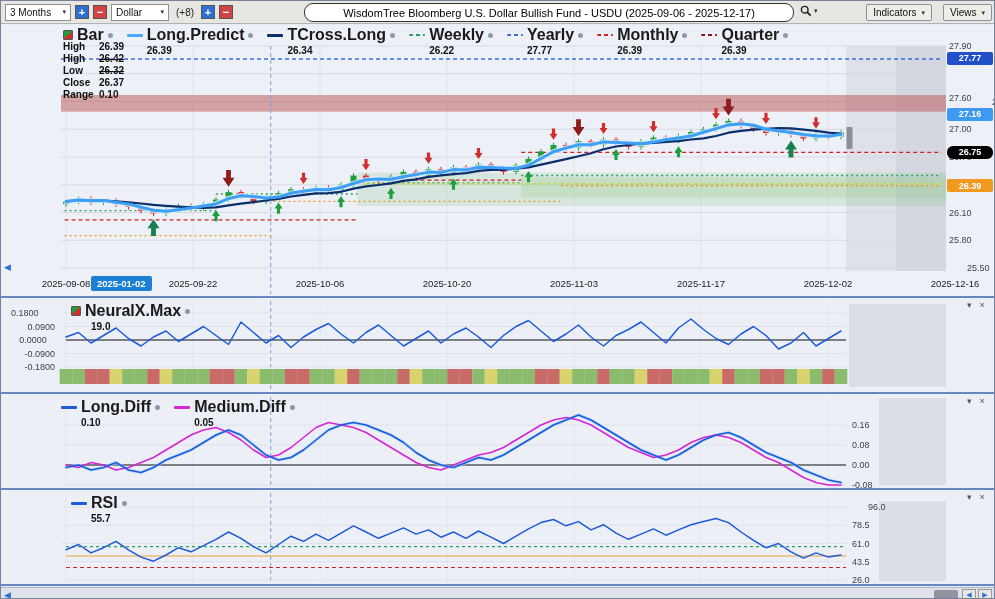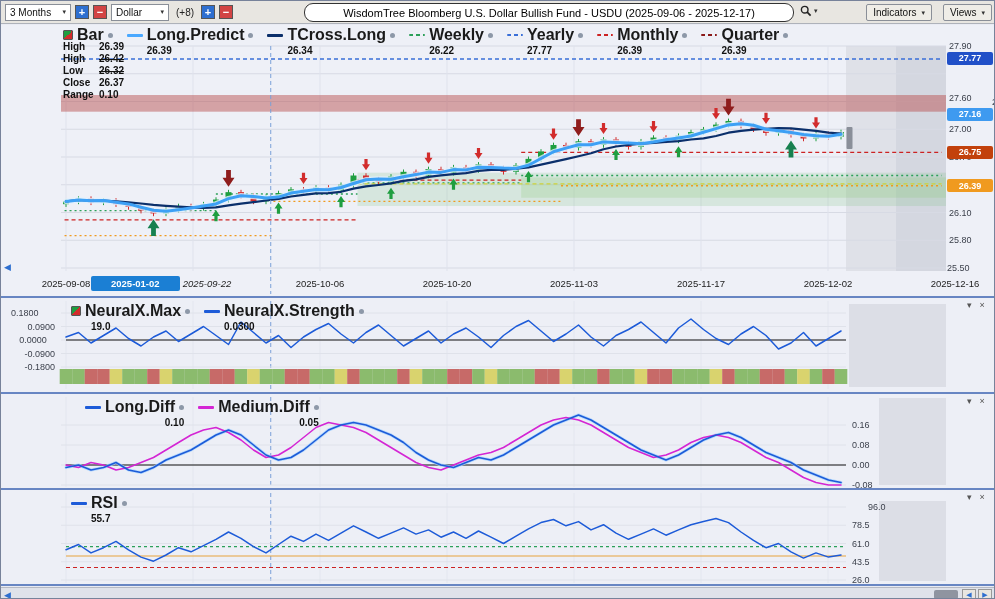--- a/index.html
+++ b/index.html
@@ -27,21 +27,21 @@
   .swatch.dash{height:2px}
   .swatch.bars{width:10px;height:10px;background:linear-gradient(135deg,#1f9e40 50%,#d22c2c 50%);border:1px solid #555}
   .ldot{width:5px;height:5px;border-radius:50%;background:#8d98a8;display:inline-block}
   .ohlc{position:absolute;left:62px;top:40px;z-index:3;font-size:10px;color:#111;line-height:12px}
   .orow .l{display:inline-block;width:36px;font-weight:600}
   .orow b{font-weight:700}
   .struck{text-decoration:line-through}
   .tick{position:absolute;font-size:9px;color:#3a3f4a;z-index:3;white-space:nowrap}
   .badge{position:absolute;left:946px;width:46px;height:13px;border-radius:2px;color:#fff;font-size:9px;font-weight:700;display:flex;align-items:center;justify-content:center;z-index:4}
   .xdate{position:absolute;top:277px;width:72px;text-align:center;font-size:9.5px;color:#222;z-index:3;white-space:nowrap}
-  .xsel{position:absolute;top:275px;background:#1b7fd4;color:#fff;font-size:9.5px;font-weight:700;padding:2px 20px;border-radius:2px;z-index:4;white-space:nowrap;cursor:pointer}
+  .xsel{position:absolute;top:275px;background:#1b7fd4;color:#fff;font-size:9.5px;font-weight:700;padding:2px 6px;border-radius:2px;z-index:4;white-space:nowrap;cursor:pointer}
   .pctl{position:absolute;z-index:4;display:flex;gap:8px;font-size:9px;color:#555}
   .pctl span{cursor:pointer}
   .sarrow{position:absolute;font-size:9px;color:#2e6fd0;z-index:4;cursor:pointer}
   .hscroll{position:absolute;left:0;top:586px;width:995px;height:13px;background:#dfe2ea;border-top:1px solid #b6bac4;z-index:5}
   .sthumb{position:absolute;left:933px;top:2px;width:24px;height:9px;background:#8f94a0;border-radius:2px;cursor:pointer}
   .sbtn{position:absolute;top:1px;width:14px;height:11px;background:#e8e6e1;border:1px solid #999;display:flex;align-items:center;justify-content:center;font-size:7px;color:#2e6fd0;cursor:pointer}
 </style>
 </head>
 <body>
 
@@ -492,62 +492,54 @@
     <div class="orow"><span class="l">Range</span><b>0.10</b></div>
   </div>
 <div class="tick r" style="left: 948px; top: 40px;">27.90</div>
 <div class="tick r" style="left: 948px; top: 67.75px; margin-top: 24px;">27.60</div>
 <div class="tick r" style="left: 948px; top: 95.5px; margin-left: 43px;">27.30</div>
 <div class="tick r" style="left: 948px; top: 123.25px;">27.00</div>
 <div class="tick r" style="left: 948px; top: 151px;">26.70</div>
 <div class="tick r" style="left: 948px; top: 178.75px;">26.40</div>
 <div class="tick r" style="left: 948px; top: 206.5px;">26.10</div>
 <div class="tick r" style="left: 948px; top: 234.25px;">25.80</div>
-<div class="tick r" style="left: 946px; top: 262px;">25.50</div>
+<div class="tick r" style="left: 966px; top: 262px;">25.50</div>
 <div class="badge" style="top: 50.525px; background: rgb(33, 80, 200);">27.77</div>
 <div class="badge" style="top: 106.95px; background: rgb(62, 154, 240);">27.16</div>
-<div class="badge" style="top: 144.875px; background: #c2410c;">26.75</div>
+<div class="badge" style="top: 144.875px; background: #000000; border-radius: 6px;">26.75</div>
 <div class="badge" style="top: 178.175px; background: rgb(240, 154, 31);">26.39</div>
 <div class="xdate" style="left: 29px;">2025-09-08</div>
-<div class="xdate" style="left: 170px; font-style: italic;">2025-09-22</div>
+<div class="xdate" style="left: 156px;">2025-09-22</div>
 <div class="xdate" style="left: 283px;">2025-10-06</div>
 <div class="xdate" style="left: 410px;">2025-10-20</div>
 <div class="xdate" style="left: 537px;">2025-11-03</div>
 <div class="xdate" style="left: 664px;">2025-11-17</div>
 <div class="xdate" style="left: 791px;">2025-12-02</div>
 <div class="xdate" style="left: 918px;">2025-12-16</div>
 <div class="xsel" style="left: 90px;">2025-01-02</div>
 <div class="legend" style="left: 70px; top: 301px;">
     <div class="legend-item">
       <div class="lrow">
         <span class="swatch bars"></span>
         <span class="llabel">NeuralX.Max</span>
         <span class="ldot"></span>
       </div>
       <div class="lvalue">19.0</div>
     </div>
-    <div class="legend-item">
-      <div class="lrow">
-        <span class="swatch line" style="background: rgb(29, 91, 216);"></span>
-        <span class="llabel">NeuralX.Strength</span>
-        <span class="ldot"></span>
-      </div>
-      <div class="lvalue">0.0300</div>
-    </div>
   </div>
 <div class="tick" style="left: 10px; top: 307px; width: 44px; ">0.1800</div>
 <div class="tick" style="left: 10px; top: 320.5px; width: 44px; text-align: right;">0.0900</div>
 <div class="tick" style="left: 10px; top: 334px; width: 44px; text-align: center;">0.0000</div>
 <div class="tick" style="left: 10px; top: 347.5px; width: 44px; text-align: right;">-0.0900</div>
 <div class="tick" style="left: 10px; top: 361px; width: 44px; text-align: right;">-0.1800</div>
 <div class="pctl" style="left: 966px; top: 299px;">
     <span>▾</span>
     <span>×</span>
   </div>
-<div class="legend" style="left: 84px; top: 397px; text-align: right;">
+<div class="legend" style="left: 60px; top: 397px;">
     <div class="legend-item">
       <div class="lrow">
         <span class="swatch line" style="background: rgb(29, 91, 216);"></span>
         <span class="llabel">Long.Diff</span>
         <span class="ldot"></span>
       </div>
       <div class="lvalue">0.10</div>
     </div>
     <div class="legend-item">
       <div class="lrow">

